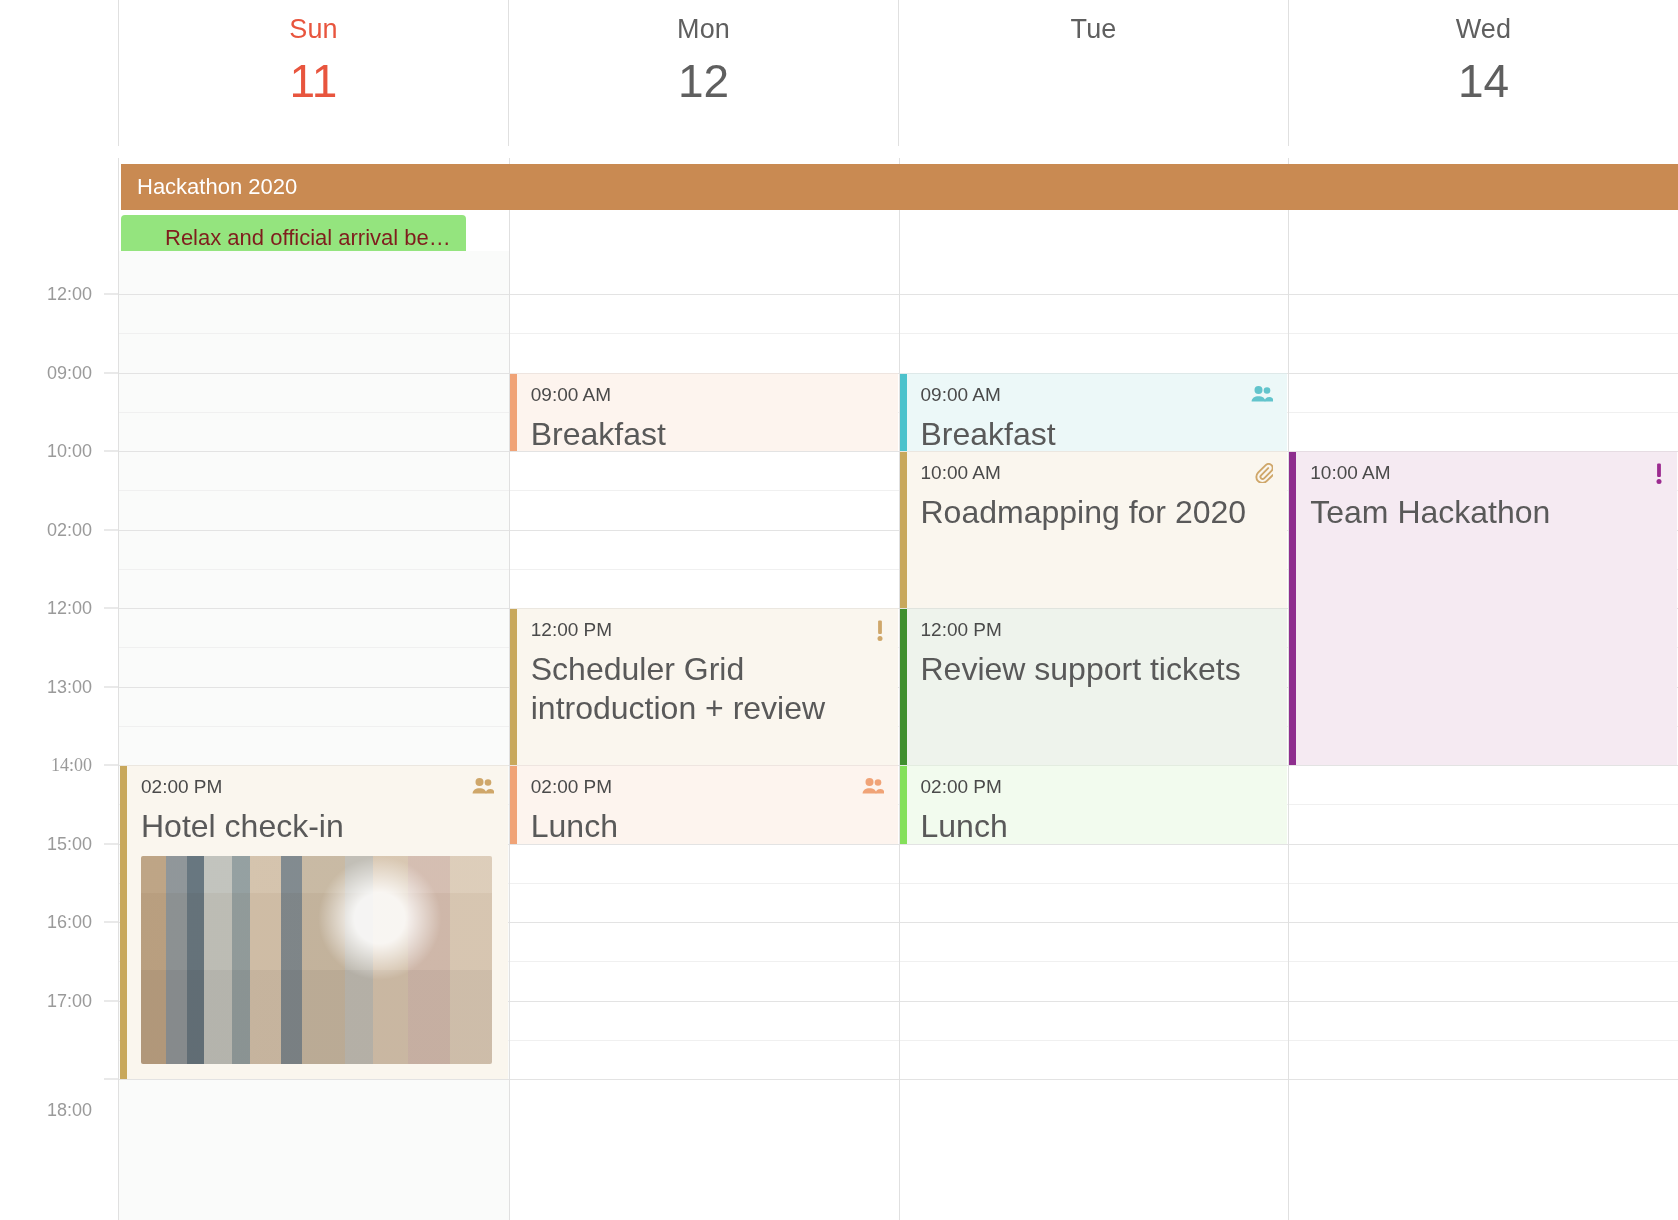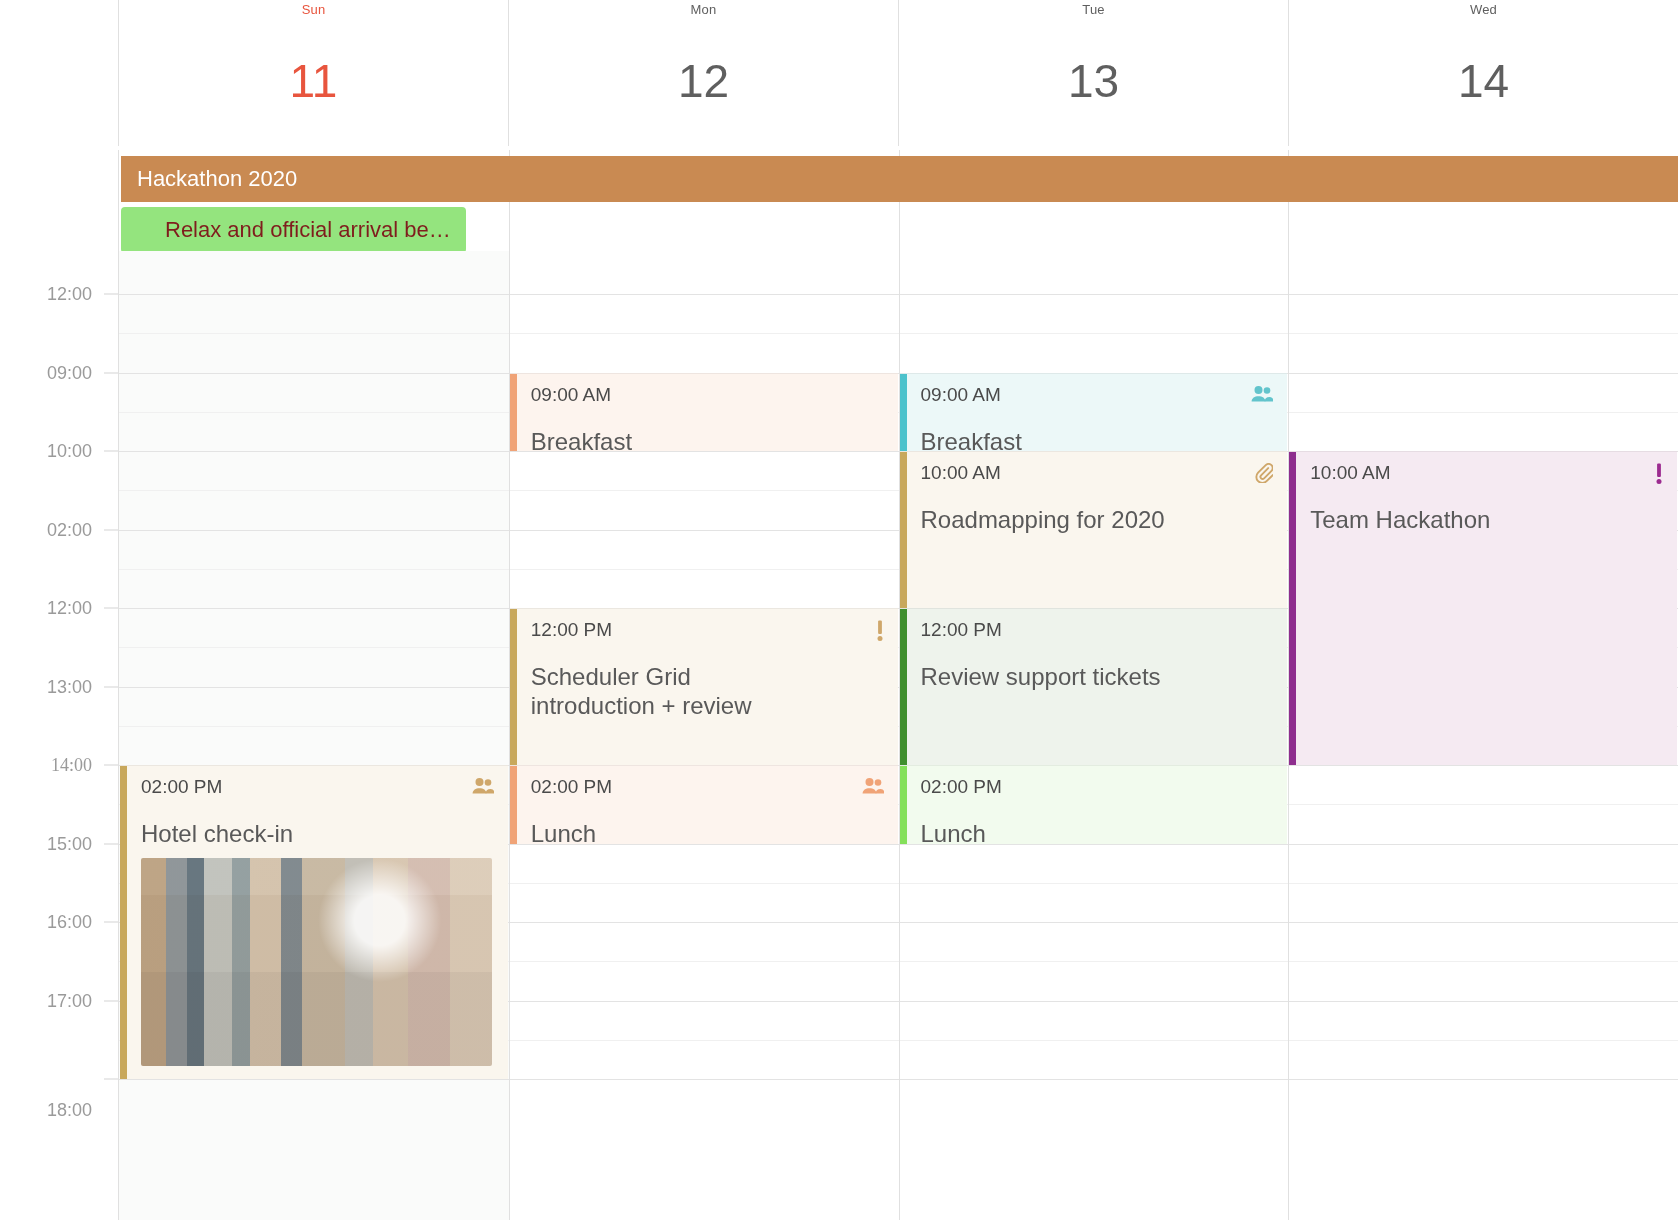--- a/index.html
+++ b/index.html
@@ -36,40 +36,40 @@
     flex: 1 1 0;
     height: 146px;
     background: #fff;
     border-right: 1px solid #e0e0e0;
     text-align: center;
     position: relative;
   }
   .day-head:last-child { border-right: none; }
   .dow {
     position: absolute;
-    top: 2px; left: 0; right: 0;
-    font-size: 13px;
+    top: 14px; left: 0; right: 0;
+    font-size: 27px;
     color: #5f5f5f;
     letter-spacing: .2px;
   }
   .dnum {
     position: absolute;
     top: 58px; left: 0; right: 0;
     font-size: 46px;
     font-weight: 400;
     color: #5f5f5f;
     line-height: 1;
   }
   .day-head.weekend .dow,
   .day-head.weekend .dnum { color: #e8553e; }
 
   
   .allday {
     position: absolute;
-    top: 150px; left: 0;
+    top: 158px; left: 0;
     width: 1678px;
     height: 105px;
     display: flex;
     border-bottom: 1px solid #dadada;
     background: #fff;
   }
   .allday-gutter {
     width: 119px;
     flex: 0 0 119px;
     border-right: 1px solid #e0e0e0;
@@ -188,24 +188,24 @@
     line-height: 1.15;
   }
   .ev-icons {
     display: flex;
     align-items: center;
     gap: 8px;
     flex: 0 0 auto;
     padding-top: 1px;
   }
   .ev-title {
-    font-size: 24px;
+    font-size: 32px;
     color: #595959;
     line-height: 1.22;
-    margin-top: 19px;
+    margin-top: 7px;
     white-space: pre-line;
   }
   .ev-img {
     margin-top: 10px;
     height: 208px;
     width: calc(100% - 2px);
     border-radius: 2px;
     background-size: cover;
     background-position: center;
   }
@@ -268,21 +268,20 @@
     <div class="day-head weekend">
       <div class="dow">Sun</div>
       <div class="dnum">11</div>
     </div>
     <div class="day-head">
       <div class="dow">Mon</div>
       <div class="dnum">12</div>
     </div>
     <div class="day-head">
       <div class="dow">Tue</div>
-      <div class="dnum">13</div>
     </div>
     <div class="day-head">
       <div class="dow">Wed</div>
       <div class="dnum">14</div>
     </div>
   </div>
 
   <div class="allday">
     <div class="allday-gutter"></div>
     <div class="allday-body" id="alldayBody">

